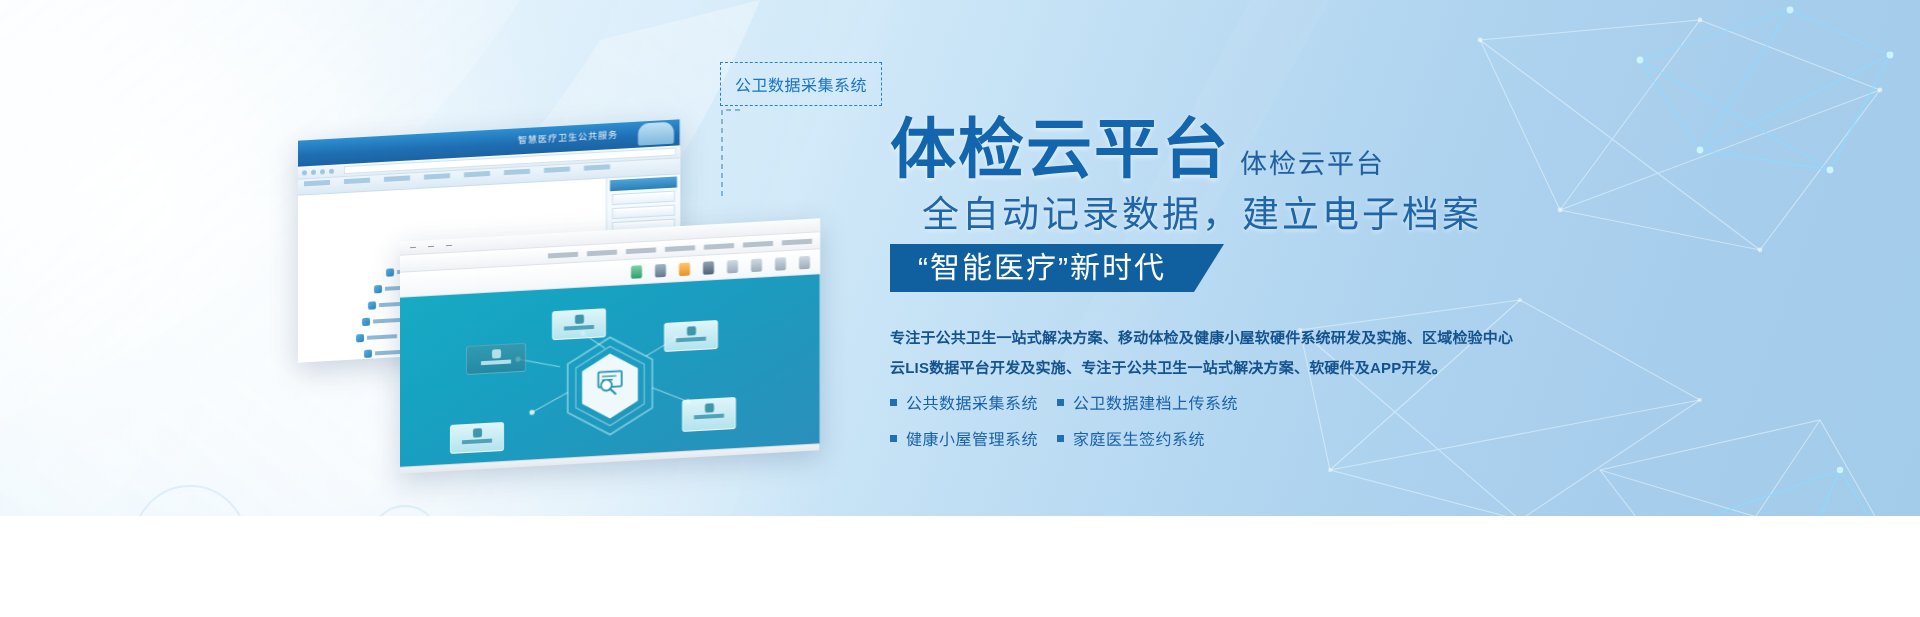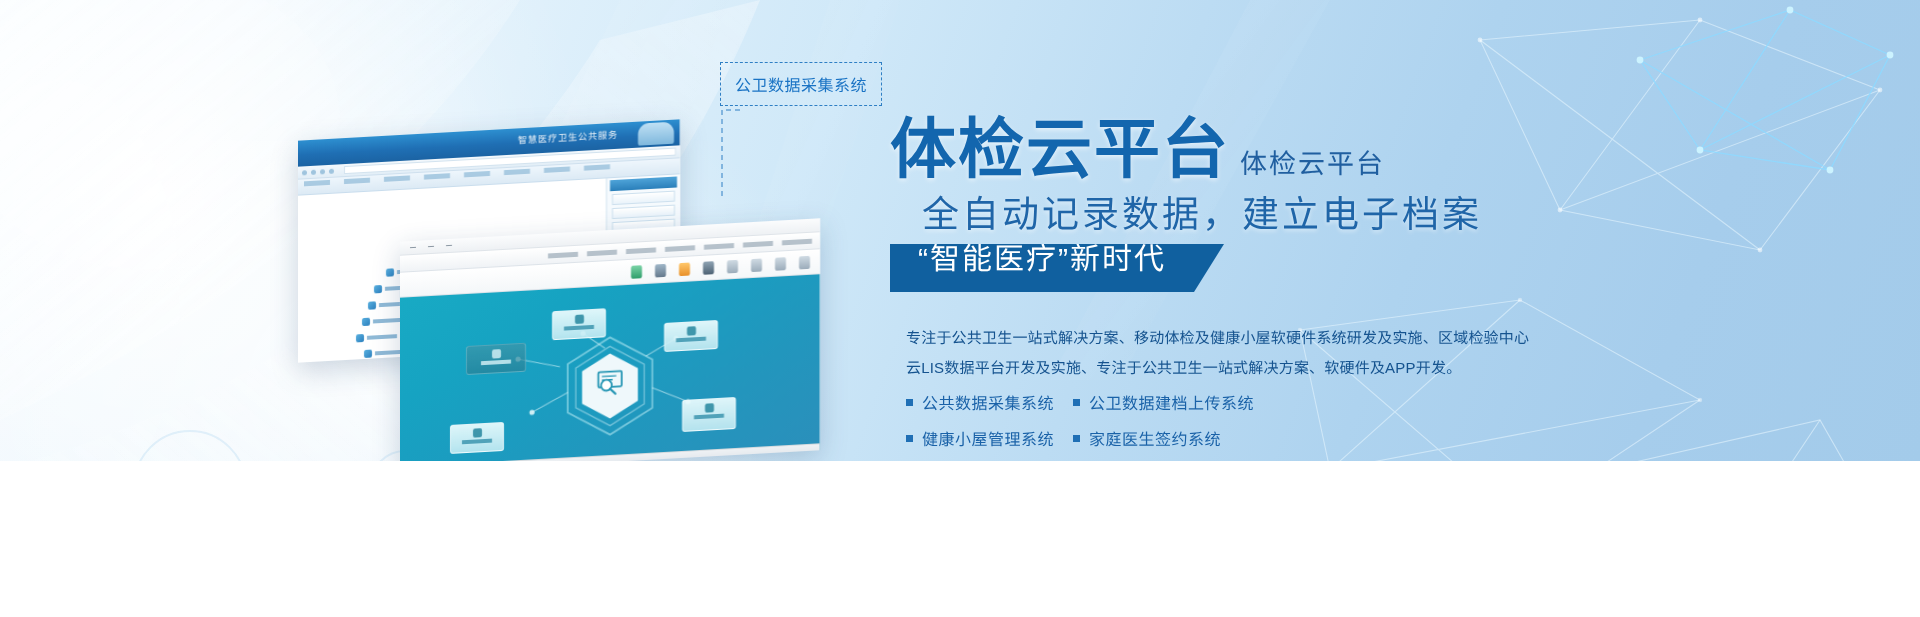--- a/index.html
+++ b/index.html
@@ -7,21 +7,21 @@
     padding: 0;
     background: #ffffff;
   }
   body {
     font-family: "Liberation Sans", "DejaVu Sans", sans-serif;
   }
 
   .banner {
     position: relative;
     width: 1920px;
-    height: 461px;
+    height: 516px;
     overflow: hidden;
     background: linear-gradient(110deg,
         #f4fbff 0%,
         #eaf6fd 12%,
         #dff0fb 26%,
         #cfe8f8 42%,
         #bcdcf3 58%,
         #aed3ef 72%,
         #a6cdec 86%,
         #a3cbea 100%);
@@ -362,49 +362,50 @@
     margin-left: 32px;
   }
 
   .ribbon {
     position: absolute;
     left: 0;
     top: 244px;
     height: 48px;
     padding: 0 58px 0 28px;
     display: flex;
-    align-items: flex-start;
+    align-items: center;
     background: #10609f;
     clip-path: polygon(0 0, 100% 0, calc(100% - 30px) 100%, 0 100%);
   }
   .ribbon-text {
     font-size: 30px;
     color: #ffffff;
     letter-spacing: 2px;
     white-space: nowrap;
     line-height: 1;
   }
 
   .desc {
     position: absolute;
-    left: 16px;
+    left: 0;
     top: 323px;
     width: 575px;
+    font-weight: bold;
   }
   .desc-line {
     font-size: 15px;
     color: #15538f;
     line-height: 30px;
     letter-spacing: .2px;
     white-space: nowrap;
   }
 
   .feature-grid {
     position: absolute;
-    left: 16px;
+    left: 0;
     top: 390px;
     display: grid;
     grid-template-columns: 155px auto;
     grid-row-gap: 12px;
     grid-column-gap: 22px;
     gap: 12px;
   }
   .feature {
     display: flex;
     align-items: center;

